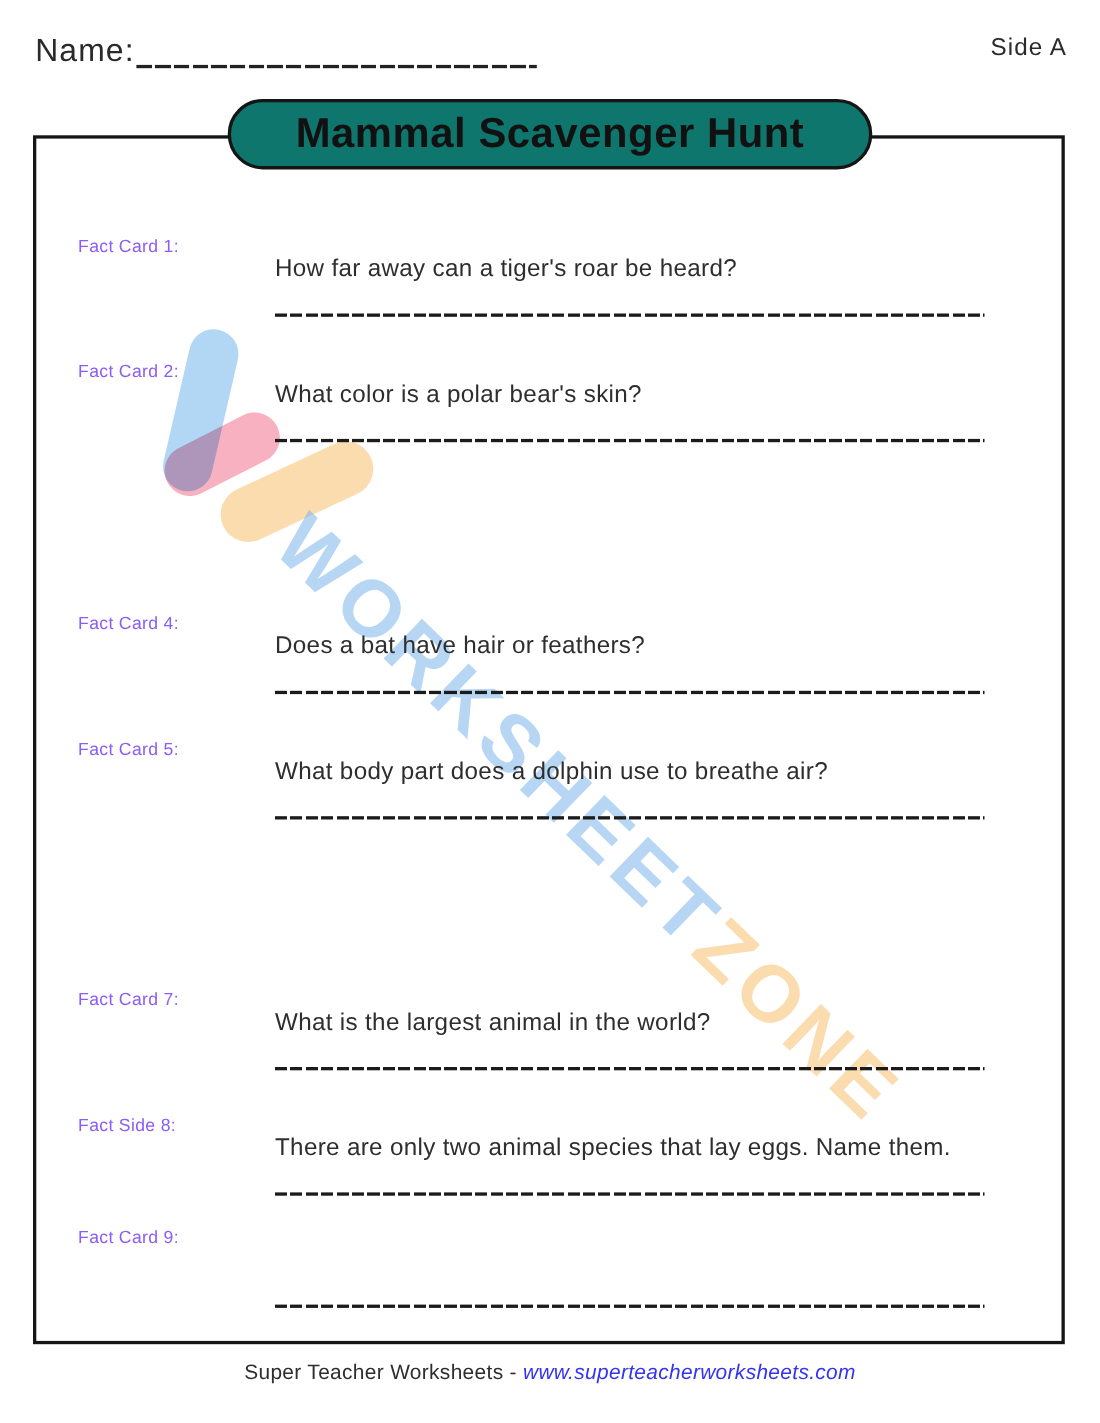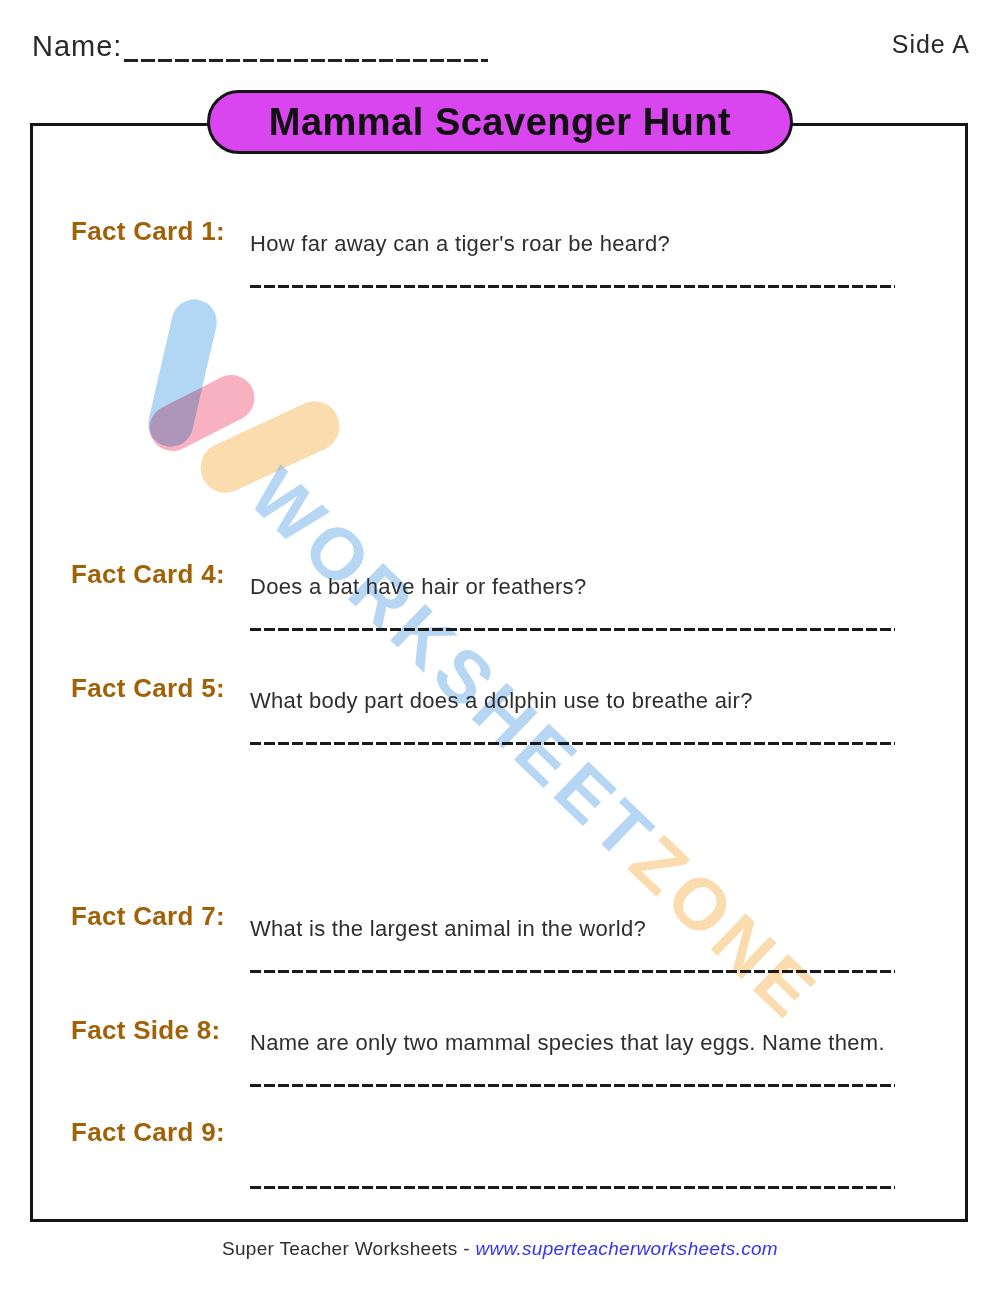--- a/index.html
+++ b/index.html
@@ -15,21 +15,21 @@
   .name-label{
     position:absolute;left:32px;top:30px;
     font-size:29px;color:#2a2a2a;letter-spacing:1px;
   }
   .name-line{
     position:absolute;left:124px;top:59px;width:364px;height:3px;
     background:repeating-linear-gradient(90deg,#222 0 14px,transparent 14px 17px);
   }
   .side-label{
     position:absolute;right:30px;top:30px;
-    font-size:25px;color:#2a2a2a;letter-spacing:1px;
+    font-size:22px;color:#2a2a2a;letter-spacing:1px;
   }
   
   .watermark{position:absolute;inset:0;z-index:0;pointer-events:none;}
   .logo-pill{position:absolute;mix-blend-mode:multiply;}
   .pill-blue{
     left:160px;top:298px;width:45px;height:150px;border-radius:26px;
     background:var(--wm-logo-blue,#aad3f4);transform:rotate(13deg);opacity:.9;
   }
   .pill-pink{
     left:146px;top:390px;width:112px;height:46px;border-radius:24px;
@@ -46,31 +46,31 @@
   }
   .wm-primary{color:var(--wm-primary,#7ab5ec);opacity:.55;}
   .wm-secondary{color:var(--wm-secondary,#f6b95f);opacity:.5;}
   
   .main-box{
     position:absolute;left:30px;top:123px;width:932px;height:1093px;
     border:3px solid #151515;z-index:1;background:transparent;
   }
   .title-pill{
     position:absolute;left:207px;top:90px;width:580px;height:58px;
-    background:#d946ef;border:3px solid #151515;border-radius:34px;
+    background:#0f766e;border:3px solid #151515;border-radius:34px;
     z-index:2;display:flex;align-items:center;justify-content:center;
   }
   .title-pill span{
     font-size:38px;font-weight:bold;color:#111;letter-spacing:.5px;
   }
   
   .card-row{position:absolute;left:0;width:100%;height:100px;}
   .card-label{
     position:absolute;left:38px;top:0;
-    font-size:26px;font-weight:bold;color:#a16207;letter-spacing:.3px;
+    font-size:16px;font-weight:normal;color:#8b5cf6;letter-spacing:.3px;
   }
   .card-question{
     position:absolute;left:217px;top:0;right:20px;
     font-size:22px;color:#2e2e2e;letter-spacing:.3px;margin-top:15px;
   }
   .answer-line{
     position:absolute;left:217px;top:69px;width:645px;height:3px;
     background:repeating-linear-gradient(90deg,#1b1b1b 0 11px,transparent 11px 14px);
   }
   
@@ -97,20 +97,25 @@
   </div>
 
   <div class="main-box">
 
     <div class="card-row" style="top:90px">
       <span class="card-label">Fact Card 1:</span>
       <span class="card-question">How far away can a tiger's roar be heard?</span>
       <div class="answer-line"></div>
     </div>
 
+    <div class="card-row" style="top:204px">
+      <span class="card-label">Fact Card 2:</span>
+      <span class="card-question">What color is a polar bear's skin?</span>
+      <div class="answer-line"></div>
+    </div>
 
 
     <div class="card-row" style="top:433px">
       <span class="card-label">Fact Card 4:</span>
       <span class="card-question">Does a bat have hair or feathers?</span>
       <div class="answer-line"></div>
     </div>
 
     <div class="card-row" style="top:547px">
       <span class="card-label">Fact Card 5:</span>
@@ -120,21 +125,21 @@
 
 
     <div class="card-row" style="top:775px">
       <span class="card-label">Fact Card 7:</span>
       <span class="card-question">What is the largest animal in the world?</span>
       <div class="answer-line"></div>
     </div>
 
     <div class="card-row" style="top:889px">
       <span class="card-label">Fact Side 8:</span>
-      <span class="card-question">Name are only two mammal species that lay eggs. Name them.</span>
+      <span class="card-question">There are only two animal species that lay eggs. Name them.</span>
       <div class="answer-line"></div>
     </div>
 
     <div class="card-row" style="top:991px">
       <span class="card-label">Fact Card 9:</span>
       <div class="answer-line"></div>
     </div>
 
   </div>
 

